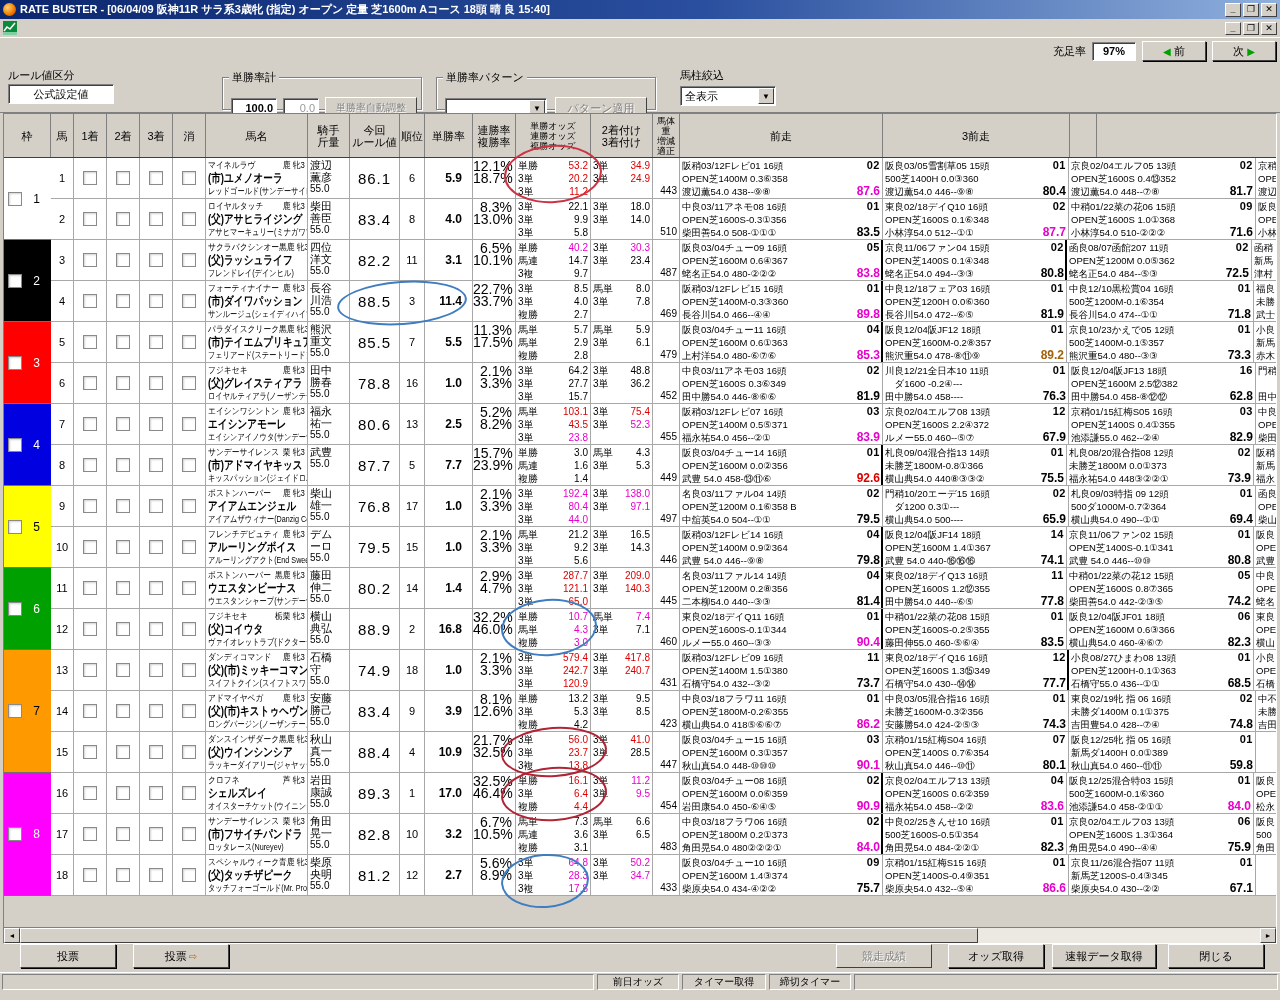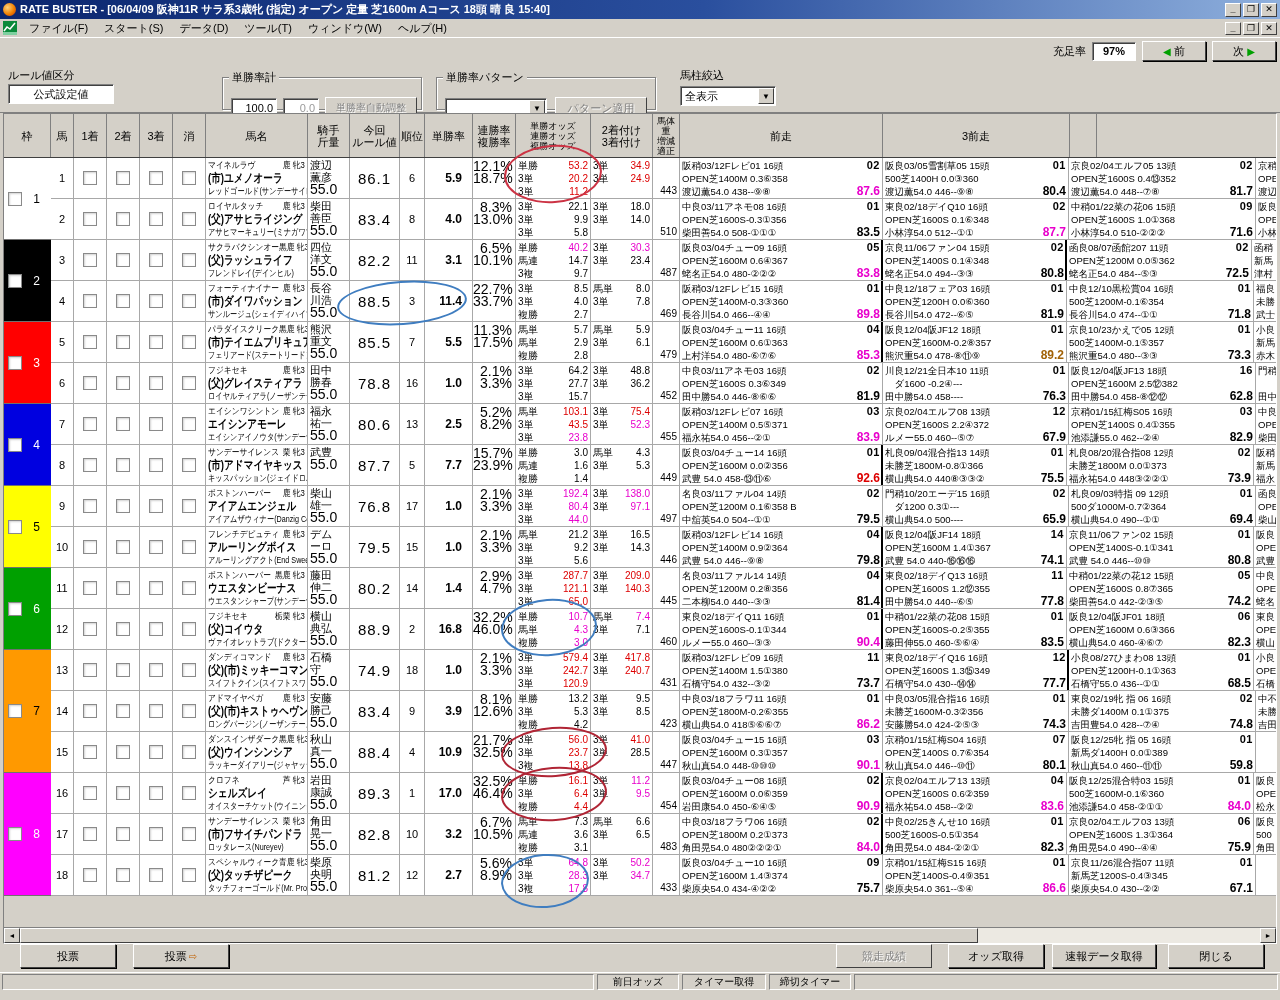--- a/index.html
+++ b/index.html
@@ -48,21 +48,21 @@
   .row{display:flex;height:41px;border-bottom:1px solid #a8a8a8;margin-left:47px;background:#fff;}
   .cell{border-right:1px solid #a8a8a8;overflow:hidden;flex:none;}
   .cb{width:14px;height:14px;background:#fff;border:1px solid #8a8a8a;box-shadow:inset 1px 1px 2px rgba(0,0,0,.18);}
   .c-num{width:23px;display:flex;align-items:center;justify-content:center;font-size:11px;}
   .c-chk{width:33px;display:flex;align-items:center;justify-content:center;}
   .c-name{width:102px;padding:1px 2px;}
   .nl1{font-size:9px;line-height:12px;display:flex;justify-content:space-between;white-space:nowrap;transform:scaleX(.86);transform-origin:0 50%;width:116%;}
   .nl2{font-size:12px;font-weight:bold;line-height:14px;white-space:nowrap;transform:scaleX(.8);transform-origin:0 50%;width:125%;}
   .nl3{font-size:9px;line-height:12px;white-space:nowrap;transform:scaleX(.8);transform-origin:0 50%;width:125%;}
   .c-jockey{width:42px;padding:1px 2px;font-size:11px;line-height:12px;}
-  .jw{font-size:14px;}
+  .jw{font-size:10px;}
   .c-rule{width:50px;display:flex;align-items:center;justify-content:center;font-size:15px;letter-spacing:1px;}
   .c-rank{width:25px;display:flex;align-items:center;justify-content:center;font-size:11px;}
   .c-tan{width:48px;display:flex;align-items:center;justify-content:flex-end;padding-right:10px;font-size:12px;font-weight:bold;}
   .c-ren{width:43px;padding:2px 3px 0 0;text-align:right;font-size:14px;line-height:12px;}
   .c-odds{width:75px;padding:1px 2px;}
   .ol{display:flex;justify-content:space-between;font-size:10px;line-height:13px;}
   .olb{color:#000;}
   .c-tsuke{width:62px;padding:1px 2px;}
   .c-body{width:27px;display:flex;align-items:flex-end;justify-content:flex-end;padding:0 2px 2px 0;font-size:10px;}
   .race{padding:1px 2px;}
@@ -105,28 +105,20 @@
       <div class="wbtn">✕</div>
     </div>
 </div>
 
 <div class="menubar">
   <svg class="child-icon" viewBox="0 0 14 14">
     <rect x="0" y="0" width="14" height="14" fill="#0a8a3a"></rect>
     <polyline points="1,10 4,6 7,8 12,2" fill="none" stroke="#ffffff" stroke-width="1.5"></polyline>
     <rect x="0" y="11" width="14" height="3" fill="#7fd0a0"></rect>
   </svg>
-  <div id="menu-items" style="display:flex;">
-      <span class="menu-item">ファイル(F)</span>
-      <span class="menu-item">スタート(S)</span>
-      <span class="menu-item">データ(D)</span>
-      <span class="menu-item">ツール(T)</span>
-      <span class="menu-item">ウィンドウ(W)</span>
-      <span class="menu-item">ヘルプ(H)</span>
-    </div>
   <div class="winbtns">
       <div class="wbtn">_</div>
       <div class="wbtn">❐</div>
       <div class="wbtn">✕</div>
     </div>
 </div>
 
 <div class="tabrow">
   <div class="fulfill">
     <span>充足率</span>
@@ -135,21 +127,21 @@
     <div class="navbtn"><span>次</span> <span class="tri">▶</span></div>
   </div>
 </div>
 
 <div class="toolrow">
   <span class="lbl" style="left:8px;top:4px;">ルール値区分</span>
   <div class="rulebox sunk">公式設定値</div>
 
   <fieldset class="gbox" style="left:222px;top:6px;width:200px;height:40px;">
     <legend>単勝率計</legend>
-    <input class="edit sunk" style="left: 8px; top: 13px; width: 46px;" value="100.0">
+    <input class="edit sunk" style="left: 8px; top: 13px; width: 46px; font-weight: bold;" value="100.0">
     <input class="edit sunk" style="left: 60px; top: 13px; width: 36px; color: rgb(154, 154, 154);" disabled="" value="0.0">
     <div class="btn3d disabled" style="position:absolute;left:102px;top:12px;width:92px;height:22px;line-height:20px;font-size:10px;">単勝率自動調整</div>
   </fieldset>
 
   <fieldset class="gbox" style="left:436px;top:6px;width:220px;height:40px;">
     <legend>単勝率パターン</legend>
     <div class="combo" style="left:8px;top:13px;width:102px;">
       <span></span>
       <span class="arrow">▼</span>
     </div>
@@ -2016,21 +2008,21 @@
             <span class="score" style="color: rgb(0, 0, 0);">75.7</span>
           </div>
         </div>
         <div class="cell race c-r2">
           <div class="rl">
             <span class="rt">京稍01/15紅梅S15 16頭</span>
             <span class="pos">01</span>
           </div>
           <div class="rt2">OPEN芝1400S-0.4⑨351</div>
           <div class="rl">
-            <span class="rt">柴原央54.0 361--⑤④</span>
+            <span class="rt">柴原央54.0 432--⑤④</span>
             <span class="score" style="color: rgb(232, 0, 204);">86.6</span>
           </div>
         </div>
         <div class="cell race c-r3">
           <div class="rl">
             <span class="rt">京良11/26混合指07 11頭</span>
             <span class="pos">01</span>
           </div>
           <div class="rt2">新馬芝1200S-0.4③345</div>
           <div class="rl">

